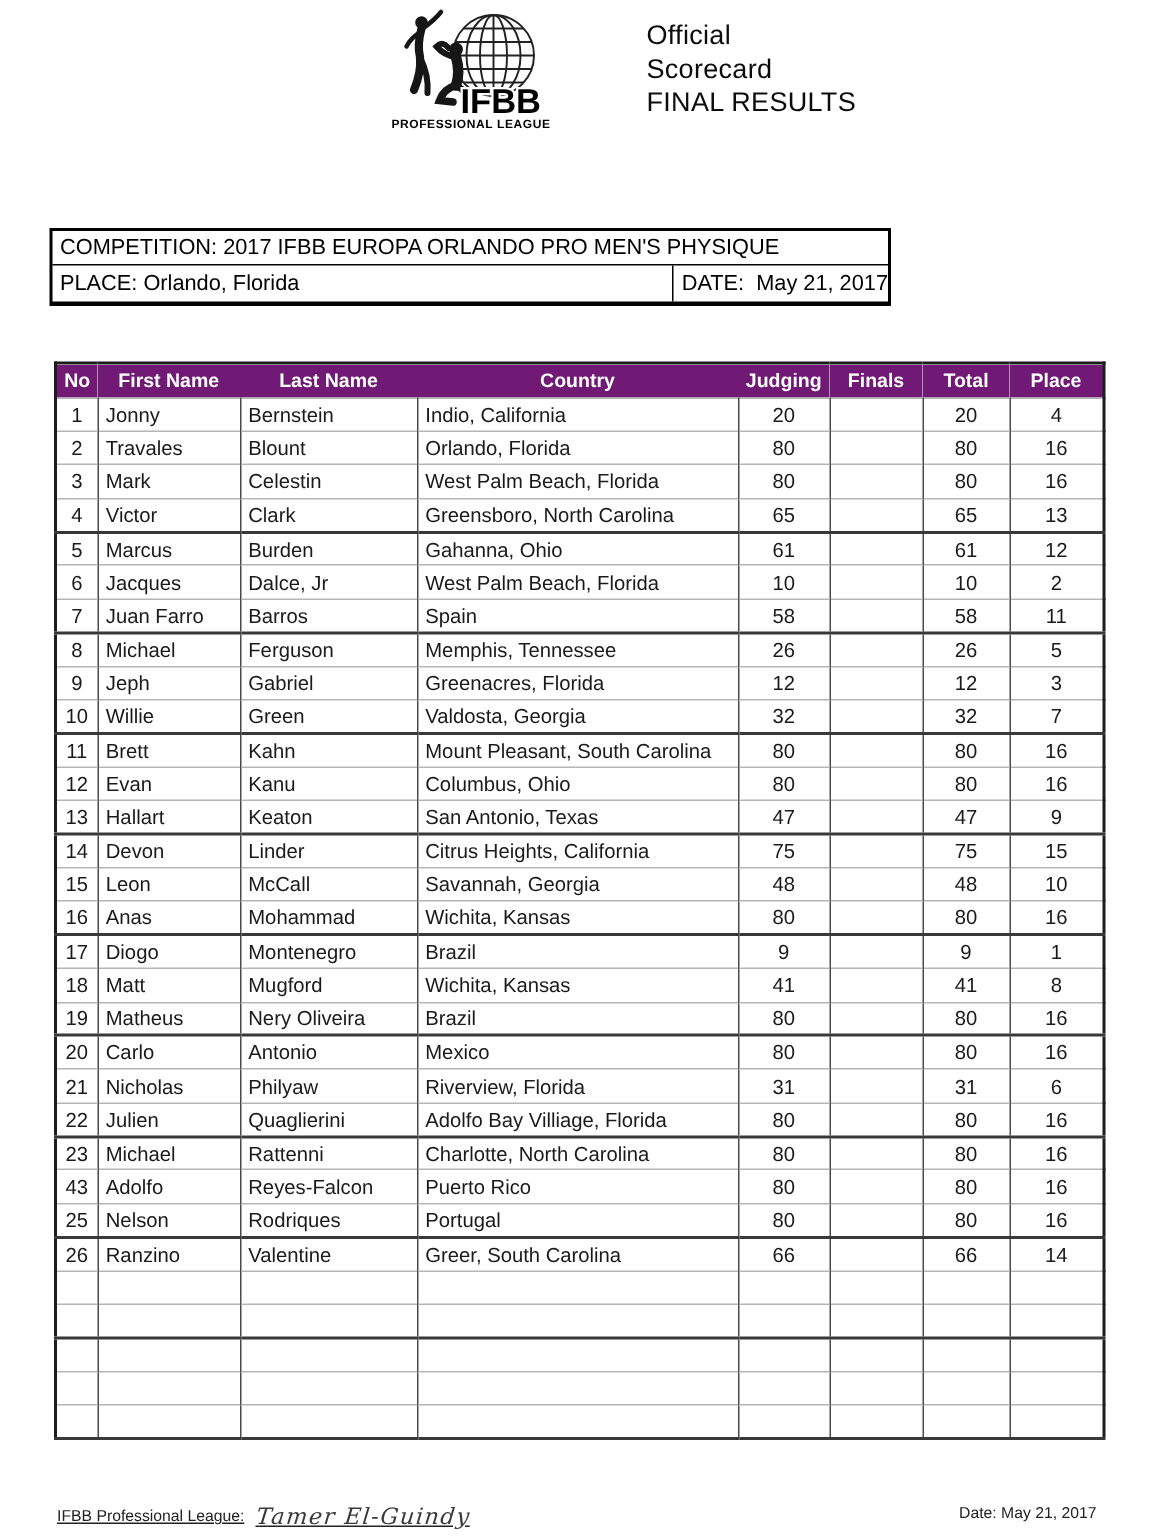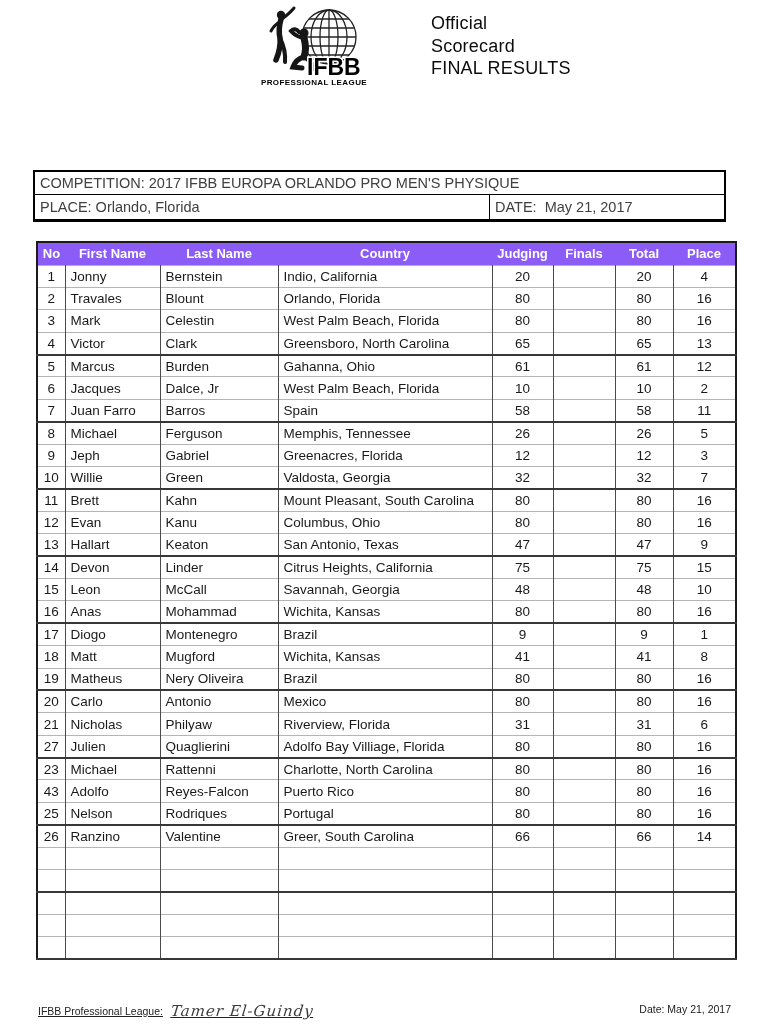--- a/index.html
+++ b/index.html
@@ -11,37 +11,37 @@
     overflow:hidden;
   }
 
   
   .brand-logo { position:absolute; left:251px; top:4px; width:132px; height:86px; }
   .brand-title { position:absolute; left:431px; top:12px; line-height:22.5px; }
   .brand-title div { font-weight:normal; font-size:18px; color:#0c0c0c; letter-spacing:0.2px; }
 
   
   .comp-box {
-    position:absolute; left:33px; top:170px; width:693px;
+    position:absolute; left:33px; top:152px; width:561px;
     border:2px solid #000; border-bottom-width:3px;
-    font-size:14.5px; color:#404040;
+    font-size:14.5px; color:#000000;
   }
   .comp-row1 { height:23px; line-height:23px; padding-left:5px; border-bottom:1px solid #000; white-space:pre; }
   .comp-row2 { display:flex; height:24px; line-height:24px; }
   .comp-place { width:455px; padding-left:5px; border-right:1px solid #000; white-space:pre; }
   .comp-date { flex:1; padding-left:5px; white-space:pre; }
 
   
   .results-wrap { position:absolute; left:36px; top:241px; }
   table.results {
     border-collapse:collapse; table-layout:fixed; width:699px;
     border:2px solid #1c1c1c;
   }
   table.results th {
-    background:#8b5cf6; color:#fff; font-size:13px; font-weight:bold;
+    background:#701a75; color:#fff; font-size:13px; font-weight:bold;
     height:23px; text-align:center; border:none; overflow:hidden;
   }
   table.results td {
     height:22.4px; font-size:13.5px; color:#1a1a1a;
     border-left:1px solid #4a4a4a; border-right:1px solid #4a4a4a;
     border-top:1px solid #b5b5b5;
     overflow:hidden; white-space:nowrap;
   }
   table.results tr.thick td { border-bottom:2.5px solid #383838; }
   td.l { text-align:left; padding-left:5px; }
@@ -342,21 +342,21 @@
           <td class="c num">21</td>
           <td class="l">Nicholas</td>
           <td class="l">Philyaw</td>
           <td class="l">Riverview, Florida</td>
           <td class="c num">31</td>
           <td class="c num"></td>
           <td class="c num">31</td>
           <td class="c num">6</td>
         </tr>
         <tr class="thick">
-          <td class="c num">27</td>
+          <td class="c num">22</td>
           <td class="l">Julien</td>
           <td class="l">Quaglierini</td>
           <td class="l">Adolfo Bay Villiage, Florida</td>
           <td class="c num">80</td>
           <td class="c num"></td>
           <td class="c num">80</td>
           <td class="c num">16</td>
         </tr>
         <tr>
           <td class="c num">23</td>

